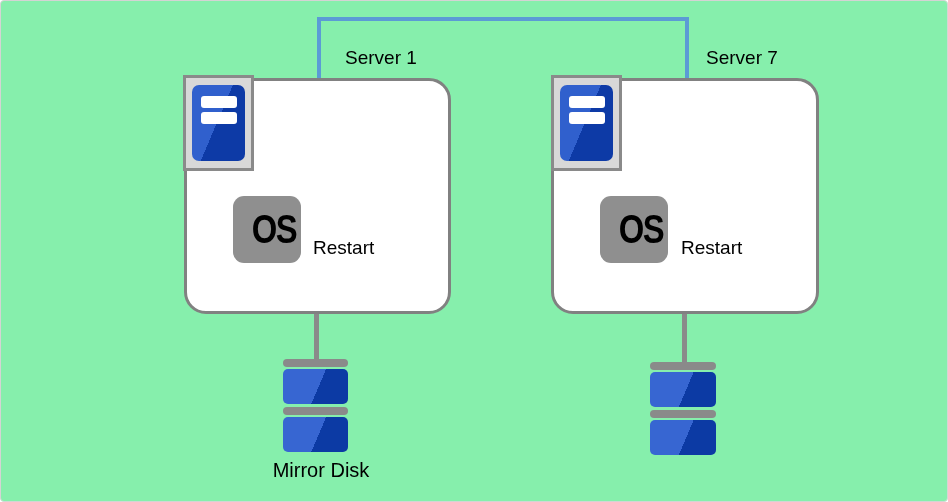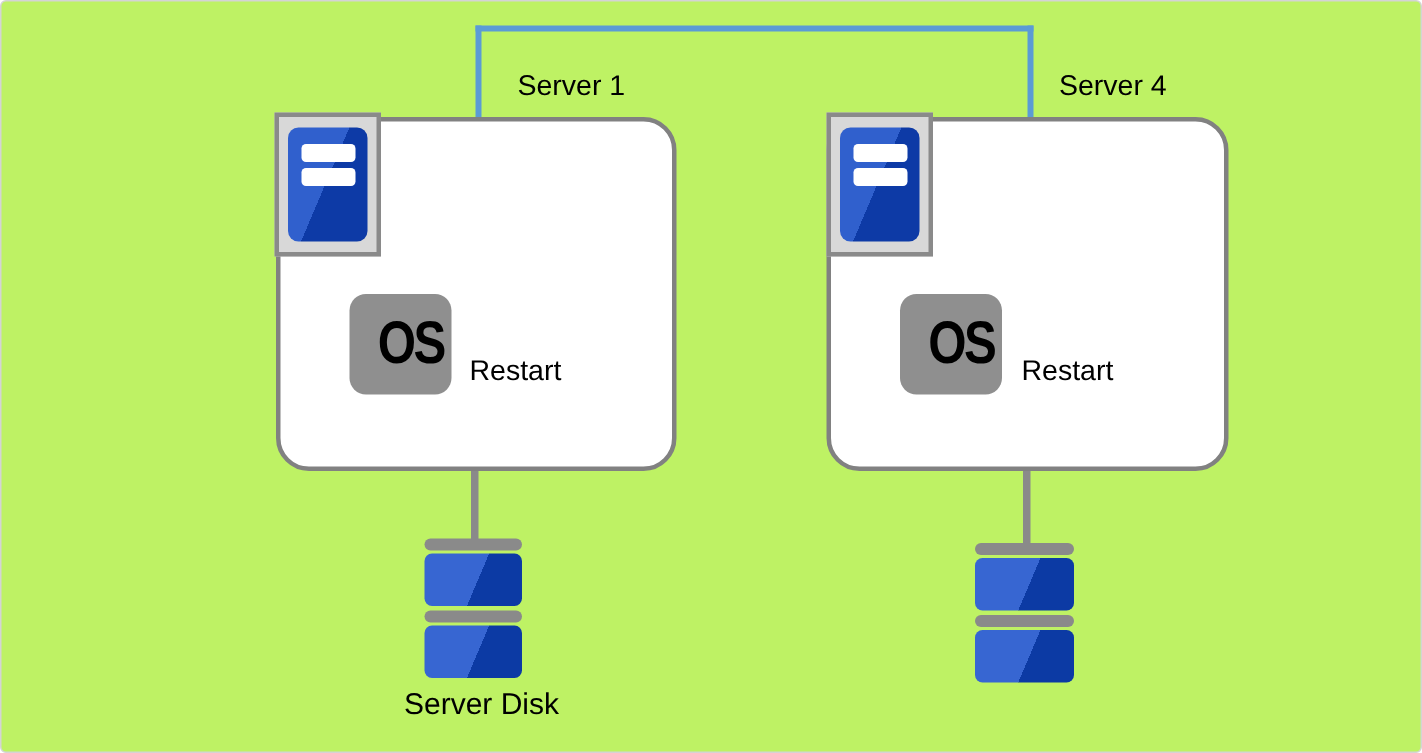--- a/index.html
+++ b/index.html
@@ -1,18 +1,18 @@
 <!DOCTYPE html>
 <html><head>
 <meta charset="utf-8">
 <style>
   html,body{margin:0;padding:0;background:#fff;}
   body{font-family:"Liberation Sans", sans-serif;color:#000;}
   .canvas{
-    position:relative;width:948px;height:502px;background:#bef264;
+    position:relative;width:948px;height:502px;background:#86efac;
     border:1px solid #d4d4d4;border-radius:4px;box-sizing:border-box;overflow:hidden;
   }
   
   .interconnect{
     position:absolute;left:316px;top:16px;width:372px;height:61px;
     box-sizing:border-box;
     border-top:4px solid #5B9BD5;border-left:4px solid #5B9BD5;border-right:4px solid #5B9BD5;
   }
   .node-label{position:absolute;top:46px;font-size:19px;line-height:22px;white-space:nowrap;}
   .node-label.s1{left:344px;}
@@ -75,21 +75,21 @@
     font-size:20px;line-height:24px;white-space:nowrap;}
 </style>
 </head>
 <body>
 
 <div class="canvas">
 
   <div class="interconnect"></div>
 
   <div class="node-label s1">Server 1</div>
-  <div class="node-label s2">Server 4</div>
+  <div class="node-label s2">Server 7</div>
 
   <div class="server-box s1"></div>
   <div class="server-box s2"></div>
 
   <div class="server-plate s1">
     <div class="tower">
       <div class="bar b1"></div>
       <div class="bar b2"></div>
     </div>
   </div>
@@ -119,15 +119,15 @@
     <div class="cap c2"></div>
     <div class="platter p2"></div>
   </div>
   <div class="disk s2">
     <div class="cap c1"></div>
     <div class="platter p1"></div>
     <div class="cap c2"></div>
     <div class="platter p2"></div>
   </div>
 
-  <div class="mirror-label">Server Disk</div>
+  <div class="mirror-label">Mirror Disk</div>
 
 </div>
 
 </body></html>

